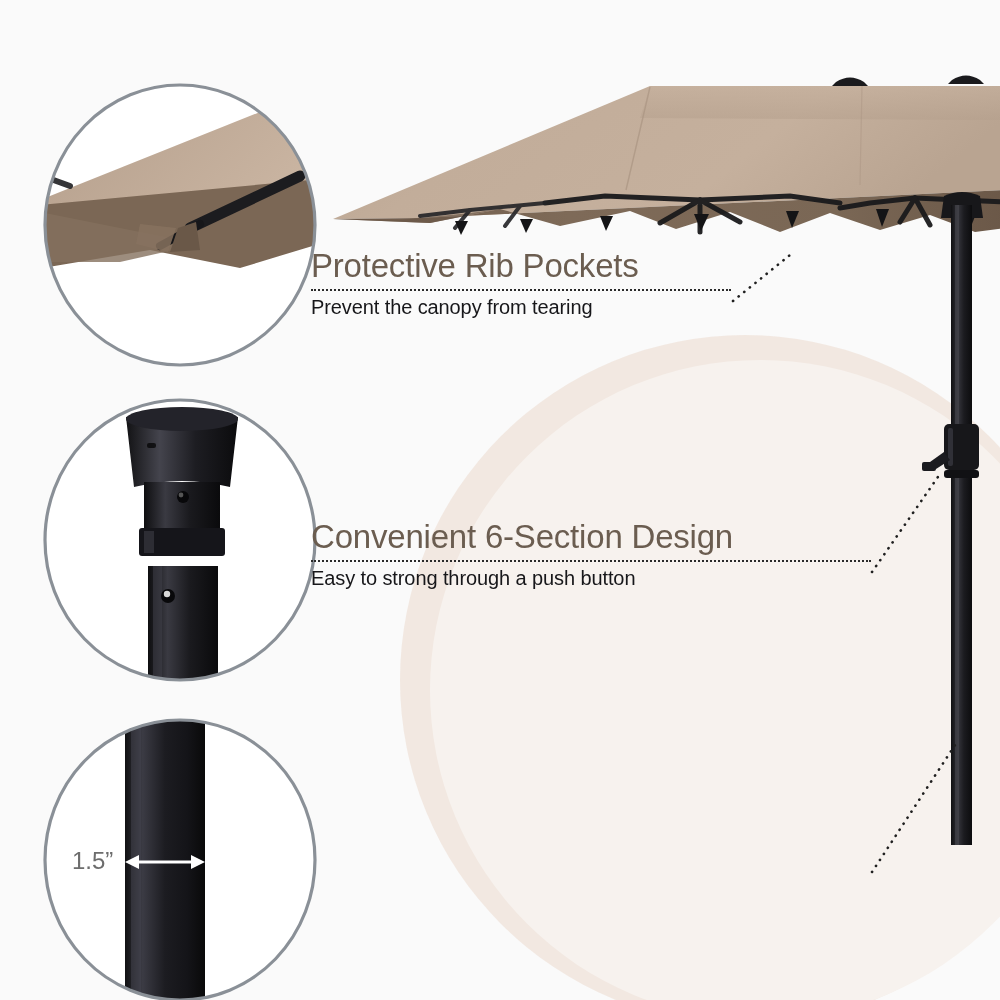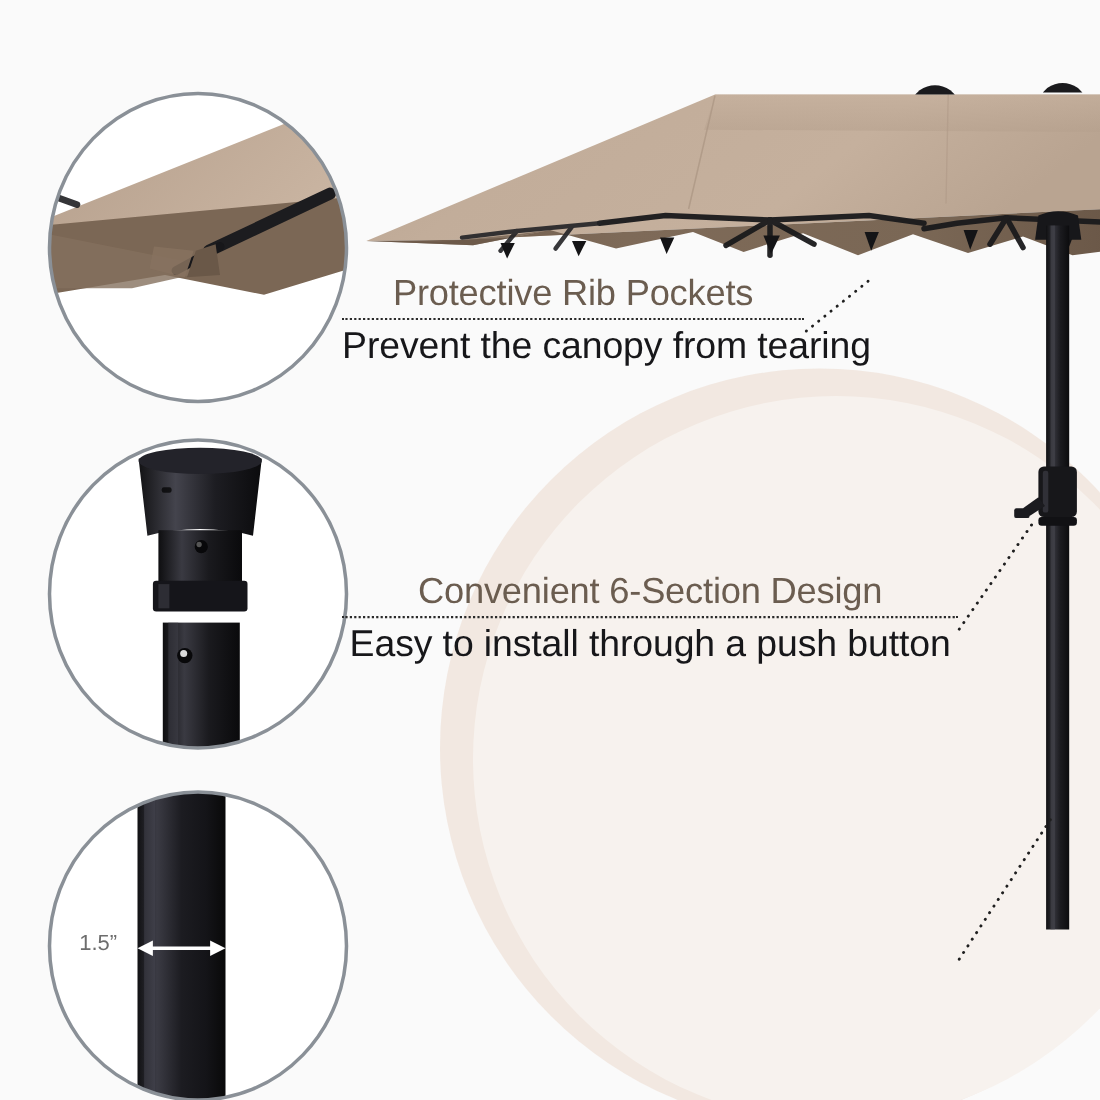--- a/index.html
+++ b/index.html
@@ -7,46 +7,46 @@
     width:1000px;height:1000px;
     background:#fafafa;
     font-family:"Liberation Sans", sans-serif;
     overflow:hidden;
   }
   #stage{position:relative;width:1000px;height:1000px;overflow:hidden;background:#fafafa;}
   .layer{position:absolute;left:0;top:0;width:1000px;height:1000px;}
   svg{display:block;}
 
   
-  .feature{position:absolute;text-align:center;}
+  .feature{position:absolute;}
   .feat-title{
     font-size:33px;
     letter-spacing:-0.2px;
     color:#6b5d50;
     white-space:nowrap;
     line-height:1;
     font-weight:400;
   }
   .feat-rule{
     height:0;
     border-top:2.5px dotted #2a2a2a;
     margin-top:7px;
     margin-bottom:6px;
   }
   .feat-sub{
-    font-size:34px;
+    font-size:20px;
     color:#17171a;
     white-space:nowrap;
     line-height:1.05;
     letter-spacing:-0.1px;
   }
 
   .dim-label{
     position:absolute;
-    font-size:20px;
+    font-size:24px;
     color:#6d6d6d;
     letter-spacing:0px;
     white-space:nowrap;
   }
 </style>
 </head>
 <body>
 
 <div id="stage">
 
@@ -261,17 +261,17 @@
 
   <div class="feature" style="left:311px;top:249px;width:420px;">
     <div class="feat-title">Protective Rib Pockets</div>
     <div class="feat-rule"></div>
     <div class="feat-sub">Prevent the canopy from tearing</div>
   </div>
 
   <div class="feature" style="left:311px;top:520px;width:560px;">
     <div class="feat-title">Convenient 6-Section Design</div>
     <div class="feat-rule"></div>
-    <div class="feat-sub">Easy to install through a push button</div>
+    <div class="feat-sub">Easy to strong through a push button</div>
   </div>
 
 
 </div>
 
 </body></html>

